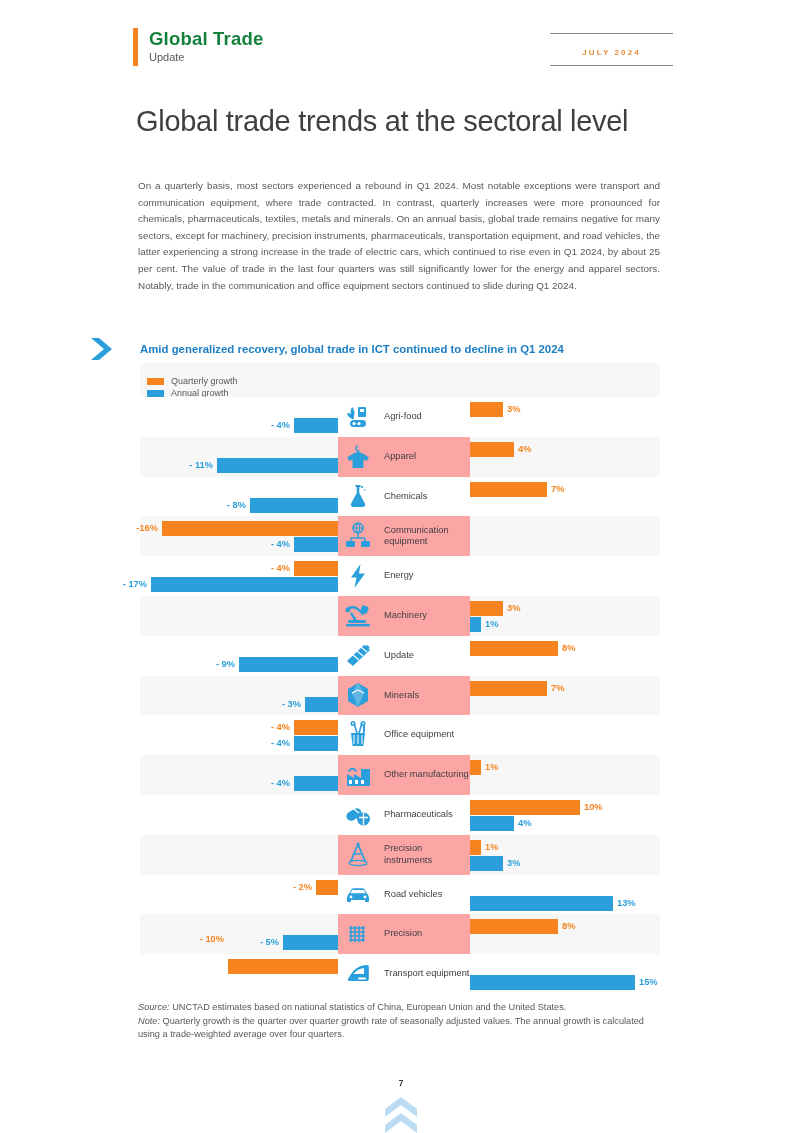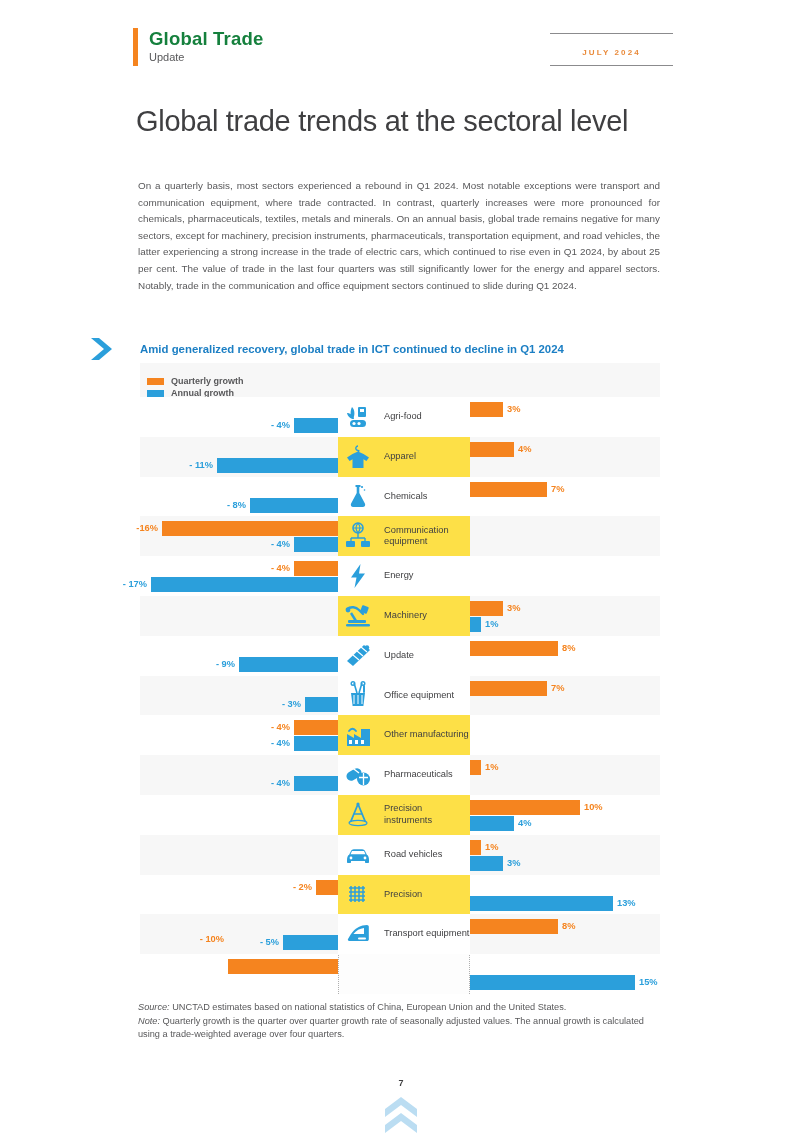--- a/index.html
+++ b/index.html
@@ -57,21 +57,21 @@
 
   
   .chart {
     position: absolute; left: 140px; top: 363px;
     width: 520px; height: 620px; background: #F7F7F7;
   }
 
   .legend { position: absolute; left: 7px; top: 13px; }
   .legend-item { display: flex; align-items: center; margin-bottom: 2px; }
   .legend-swatch { width: 17px; height: 7px; margin-right: 7px; }
-  .legend-label { font-size: 9px; color: #58585A; font-weight: bold; }
+  .legend-label { font-size: 9px; color: #58585A; }
 
   
   .rows { position: absolute; left: 0; top: 34px; width: 520px; }
   .row { position: relative; height: 39.8px; }
   .row.alt { background: #FFFFFF; }
   .row.plain { background: #F7F7F7; }
 
   
   .center-panel {
     position: absolute; left: 198px; top: 34px;
@@ -79,21 +79,21 @@
     border-left: 1px dotted #AFAFAF; border-right: 1px dotted #AFAFAF;
     z-index: 2; pointer-events: none;
   }
   .center-rows { position: absolute; left: 198px; top: 34px; width: 132px; z-index: 3; }
   .crow {
     height: 39.8px; display: flex; align-items: center;
     padding-left: 5px;
     justify-content: space-between;
   }
   .crow.alt { background: #FFFFFF; }
-  .crow.plain { background: #fde047; }
+  .crow.plain { background: #fca5a5; }
   .crow-icon { width: 30px; height: 30px; flex: 0 0 30px; margin-right: 6px; }
   .crow-label {
     font-size: 9.3px; color: #3F3F41; line-height: 11.6px;
     width: 86px;
   }
 
   
   .bars-layer { position: absolute; left: 0; top: 34px; width: 520px; height: 600px; z-index: 1; }
   .bar { position: absolute; height: 15px; }
   .bar.q { background: #F5841F; }
@@ -306,20 +306,28 @@
         <div class="crow alt">
           <span class="crow-icon"><svg viewBox="0 0 30 30">
               <path d="M21 4 27 9 10 25 4 20z" fill="#2B9FDB"></path>
               <path d="M18 6 24 11" stroke="#fff" stroke-width="1.1"></path>
               <path d="M14 10 20 15" stroke="#fff" stroke-width="1.1"></path>
               <path d="M10 14 16 19" stroke="#fff" stroke-width="1.1"></path>
               <circle cx="24" cy="6.5" r="2.2" fill="#2B9FDB"></circle>
             </svg></span>
           <span class="crow-label">Update</span>
         </div>
+        <div class="crow plain">
+          <span class="crow-icon"><svg viewBox="0 0 30 30">
+              <path d="M15 3 25 9v12l-10 6-10-6V9z" fill="#2B9FDB"></path>
+              <path d="M15 3 21 13 15 27 9 13z" fill="#fff" opacity="0.25"></path>
+              <path d="M9 13 15 10 21 13" fill="none" stroke="#fff" stroke-width="1.1"></path>
+            </svg></span>
+          <span class="crow-label">Minerals</span>
+        </div>
         <div class="crow alt">
           <span class="crow-icon"><svg viewBox="0 0 30 30">
               <path d="M11 3l3 10M19 3l-3 10" stroke="#2B9FDB" stroke-width="1.6"></path>
               <circle cx="10" cy="3.5" r="1.8" fill="none" stroke="#2B9FDB" stroke-width="1.4"></circle>
               <circle cx="20" cy="3.5" r="1.8" fill="none" stroke="#2B9FDB" stroke-width="1.4"></circle>
               <rect x="20" y="5" width="2" height="8" rx="1" fill="#2B9FDB"></rect>
               <path d="M8 13h14l-1.6 13H9.6z" fill="#2B9FDB"></path>
               <path d="M11 15v9M15 15v9M19 15v9" stroke="#fff" stroke-width="1"></path>
             </svg></span>
           <span class="crow-label">Office equipment</span>

